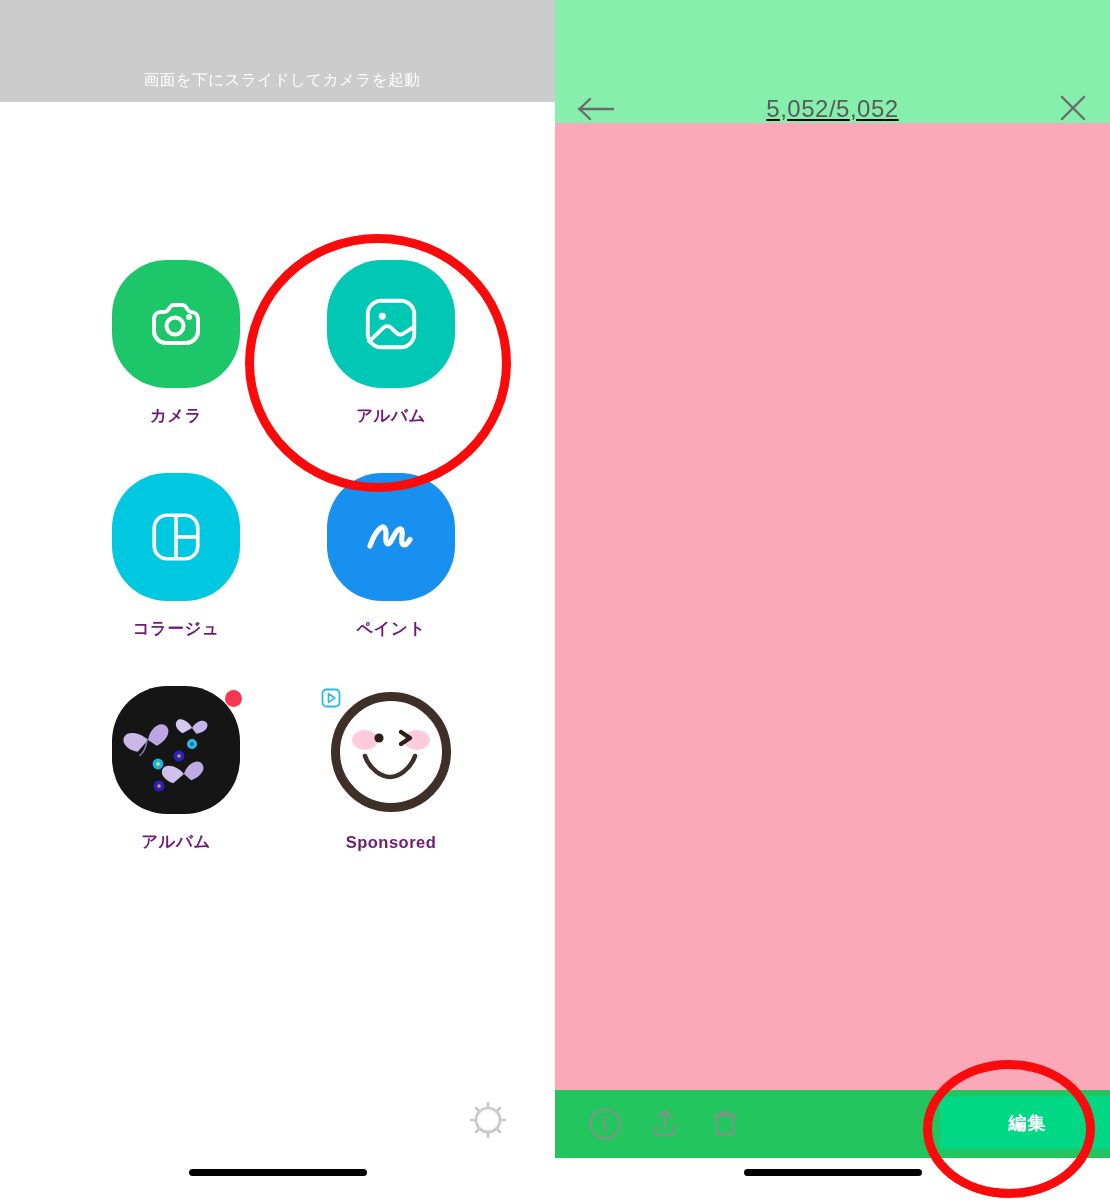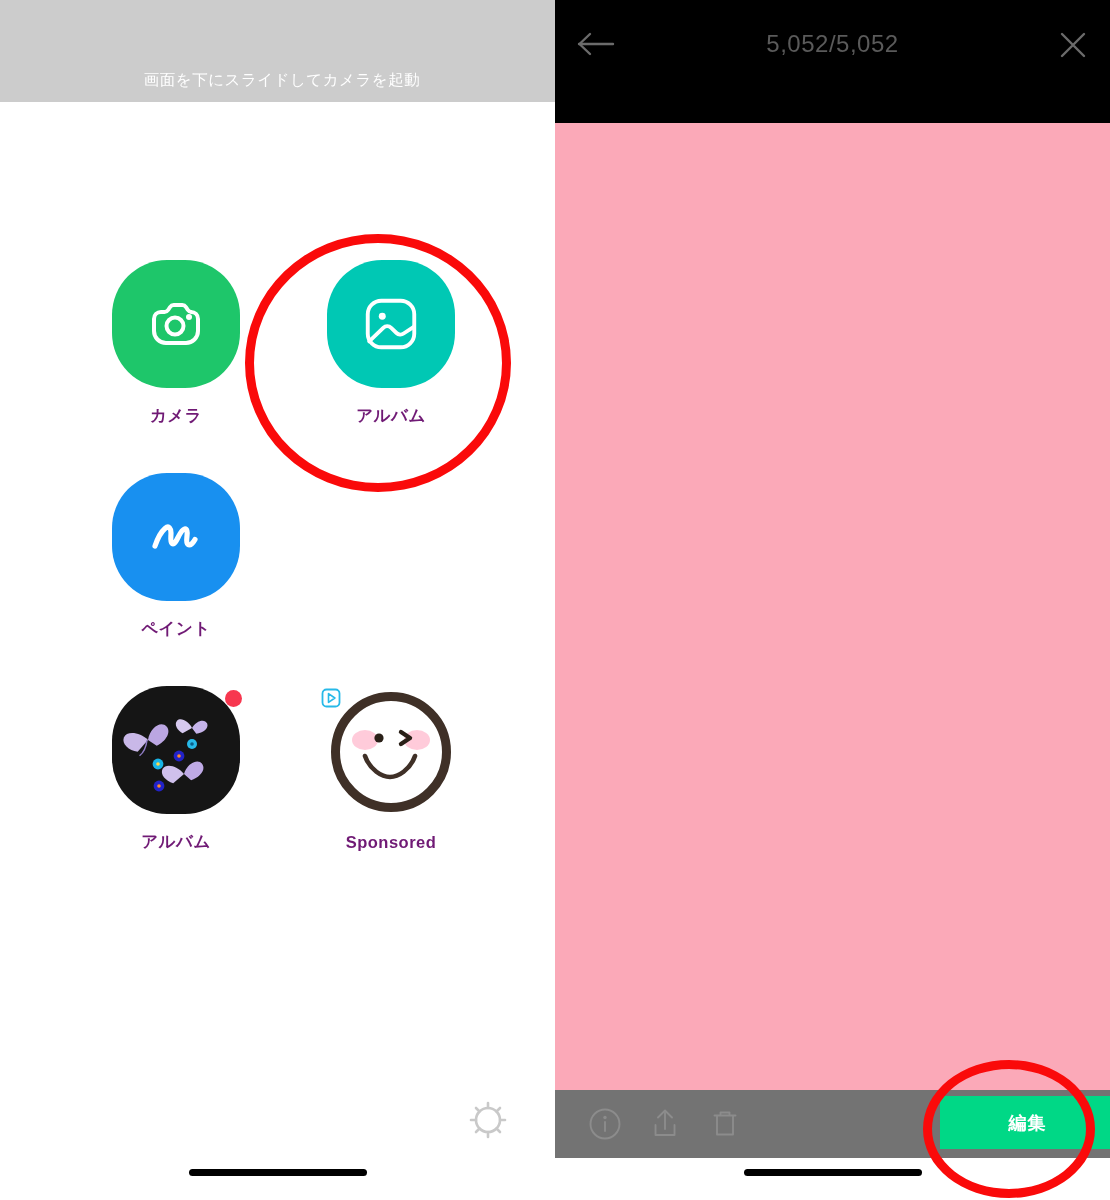--- a/index.html
+++ b/index.html
@@ -156,23 +156,23 @@
     height: 1200px;
     background: #ffffff;
     overflow: hidden;
   }
   .right-header {
     position: absolute;
     left: 0;
     top: 0;
     width: 555px;
     height: 123px;
-    background: #000000;
-    display: flex;
-    align-items: flex-start;
+    background: #86efac;
+    display: flex;
+    align-items: flex-end;
     box-sizing: border-box;
     padding: 0 22px;
     text-decoration: underline;
   }
   .hdr-side {
     width: 70px;
     display: flex;
     align-items: center;
   }
   .hdr-side.right { justify-content: flex-end; }
@@ -194,21 +194,21 @@
     height: 967px;
     background: #fba9b8;
   }
 
   .right-toolbar {
     position: absolute;
     left: 0;
     top: 1090px;
     width: 555px;
     height: 68px;
-    background: #737373;
+    background: #22c55e;
     display: flex;
     align-items: center;
     padding-left: 20px;
     box-sizing: border-box;
   }
   .tool-icon {
     width: 60px;
     display: flex;
     align-items: center;
     justify-content: center;
@@ -288,20 +288,30 @@
               <path d="M9.5 50 24 36c2.3-2.2 5.9-2.2 8.2 0l5.5 5.3c2 1.9 5.1 2.1 7.3.5L55.5 35" stroke="#ffffff" stroke-width="4" stroke-linecap="round"></path>
             </svg>
           </div>
           <div class="app-label">アルバム</div>
         </div>
 
       </div>
 
       <div class="grid-row">
 
+        <div class="grid-cell">
+          <div class="squircle sq" style="background:#00c8e0;">
+            <svg width="58" height="58" viewBox="0 0 64 64" fill="none">
+              <path d="M8 22c0-7.7 6.3-14 14-14h20c7.7 0 14 6.3 14 14v20c0 7.7-6.3 14-14 14H22c-7.7 0-14-6.3-14-14V22z" stroke="#ffffff" stroke-width="4"></path>
+              <path d="M32 8v48" stroke="#ffffff" stroke-width="4"></path>
+              <path d="M32 32h24" stroke="#ffffff" stroke-width="4"></path>
+            </svg>
+          </div>
+          <div class="app-label">コラージュ</div>
+        </div>
 
         <div class="grid-cell">
           <div class="squircle sq" style="background:#1890f0;">
             <svg width="70" height="70" viewBox="0 0 70 70" fill="none">
               <path d="M14 44c2-6 6-14 10-17.5 4-3.5 6 0 6 4.5 0 4-1 9 1 10.5s4-2 6-6 4-8 6.5-8.5 3 3 2.5 7c-.4 3.4-1 7 1 8.5 2.2 1.6 5-1.5 7-5" stroke="#ffffff" stroke-width="5.2" stroke-linecap="round" stroke-linejoin="round"></path>
             </svg>
           </div>
           <div class="app-label">ペイント</div>
         </div>
 

